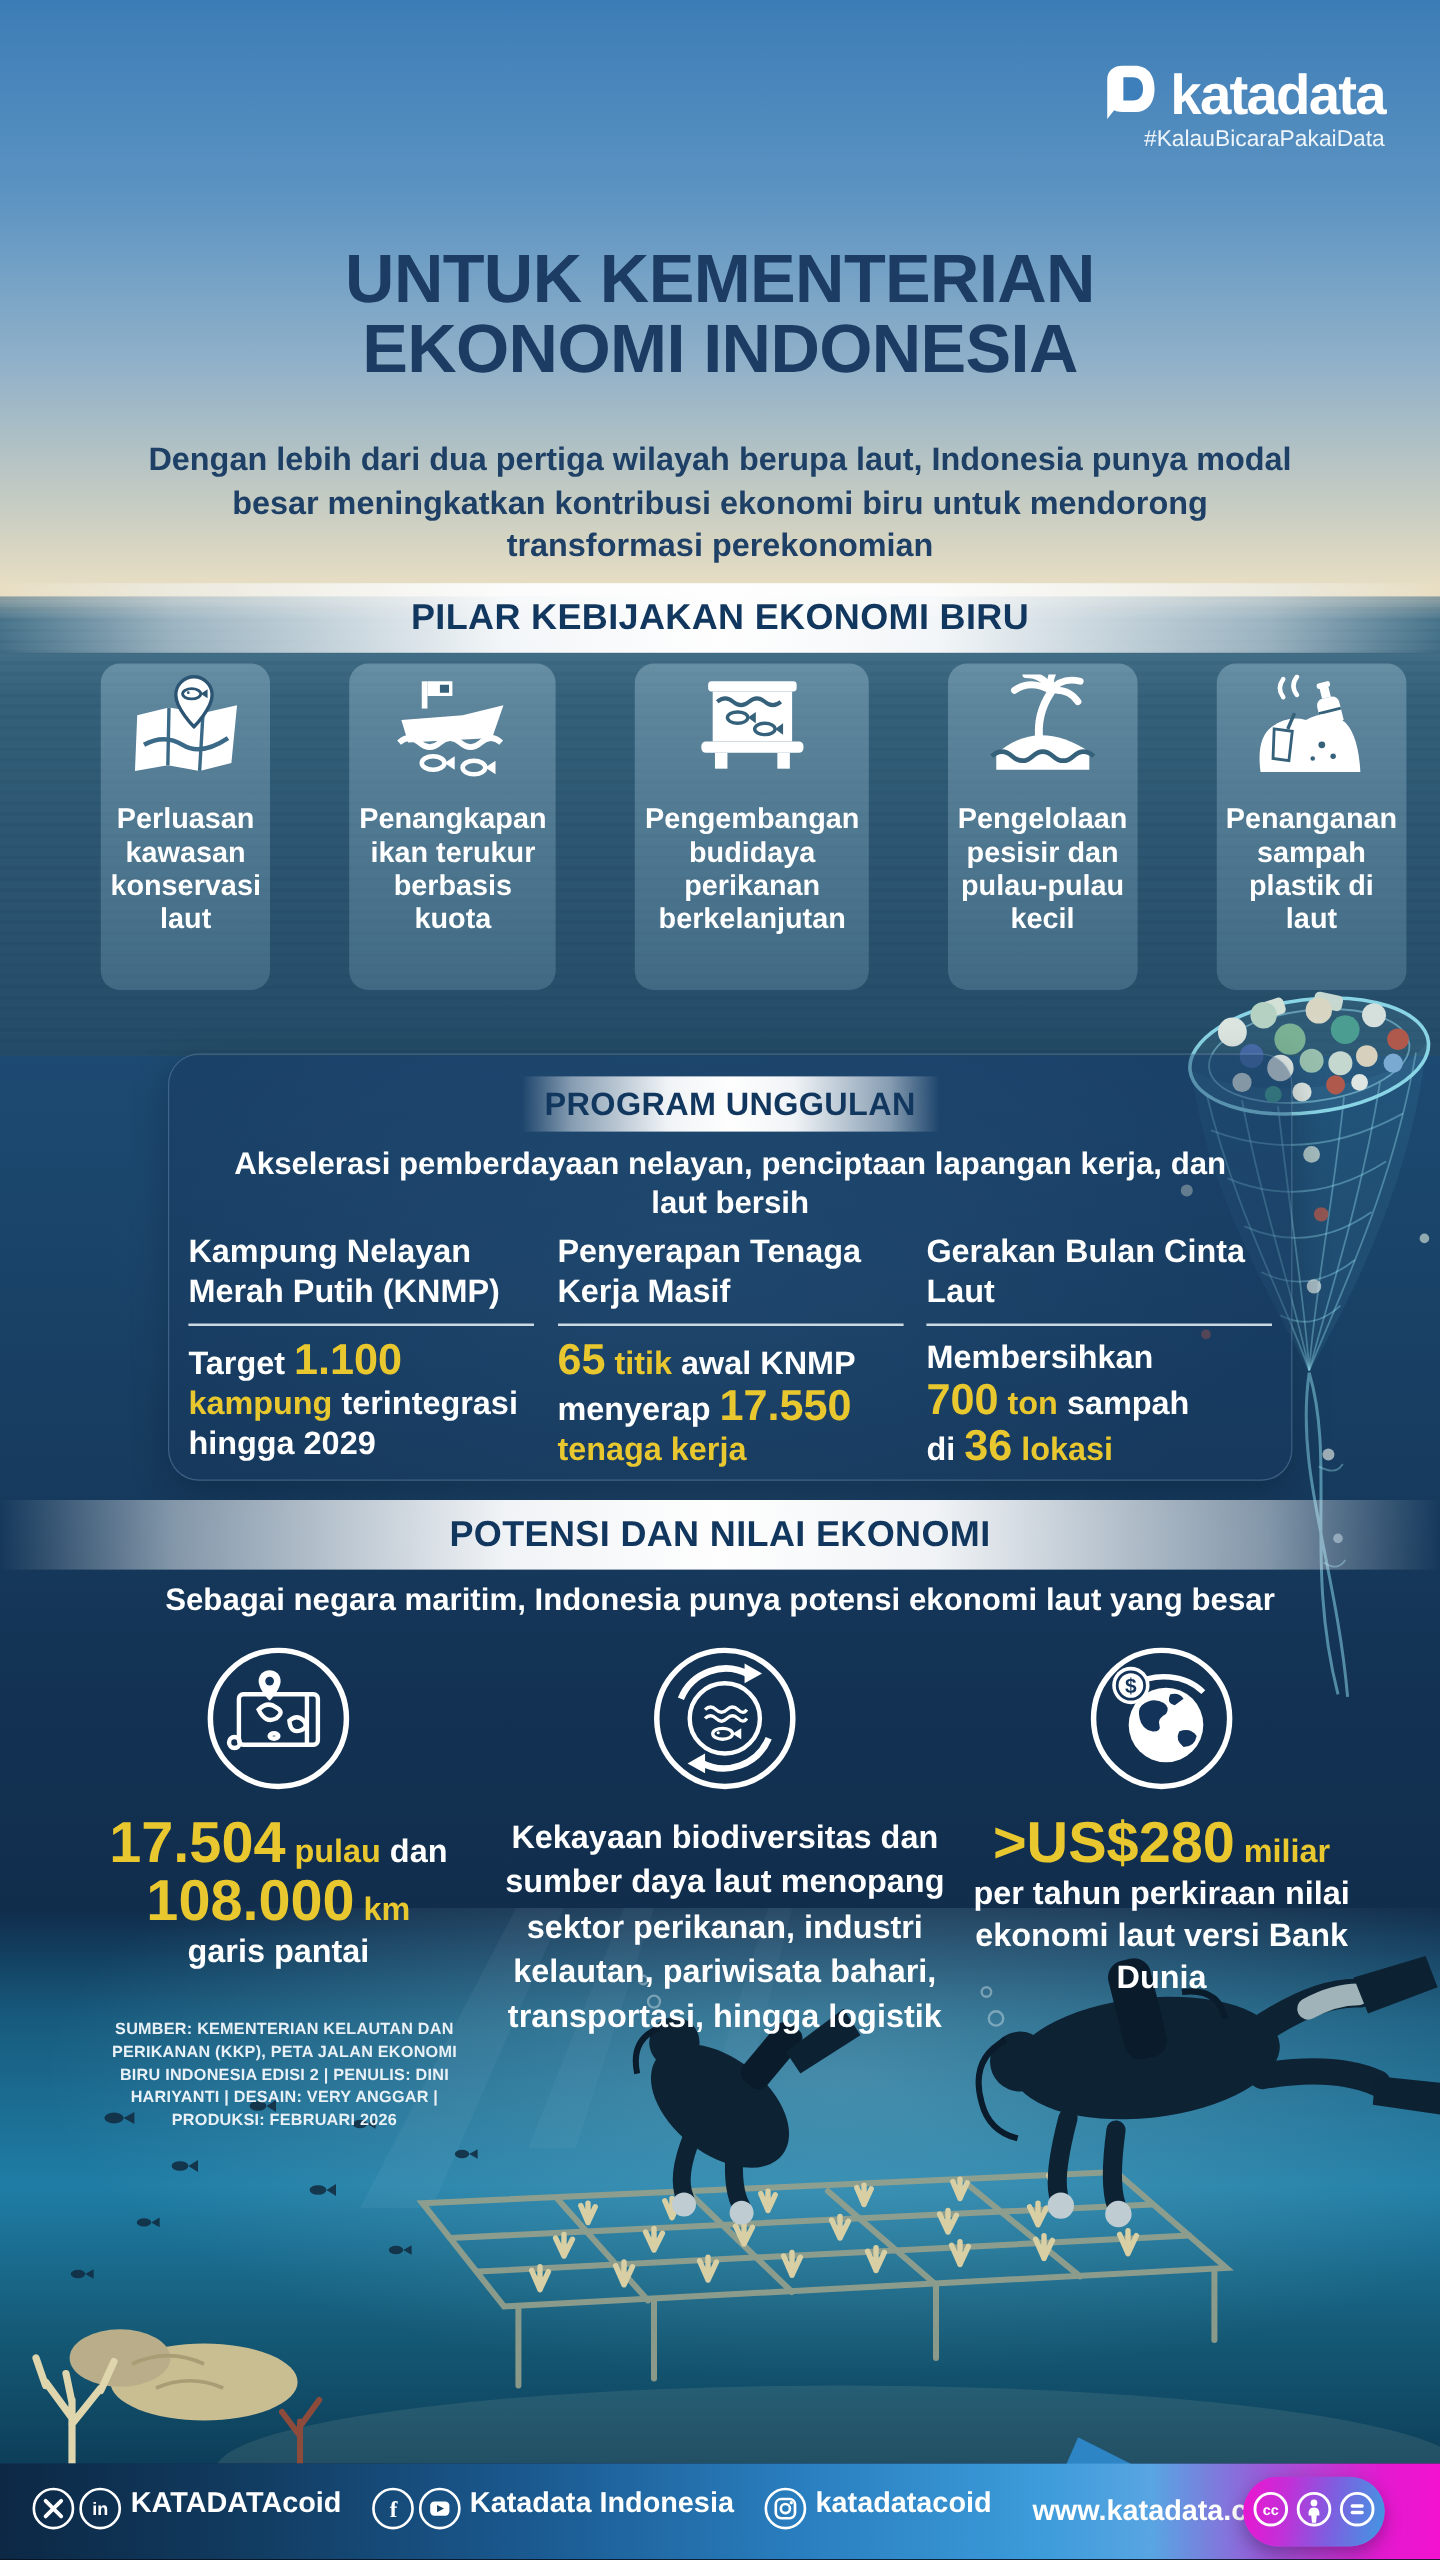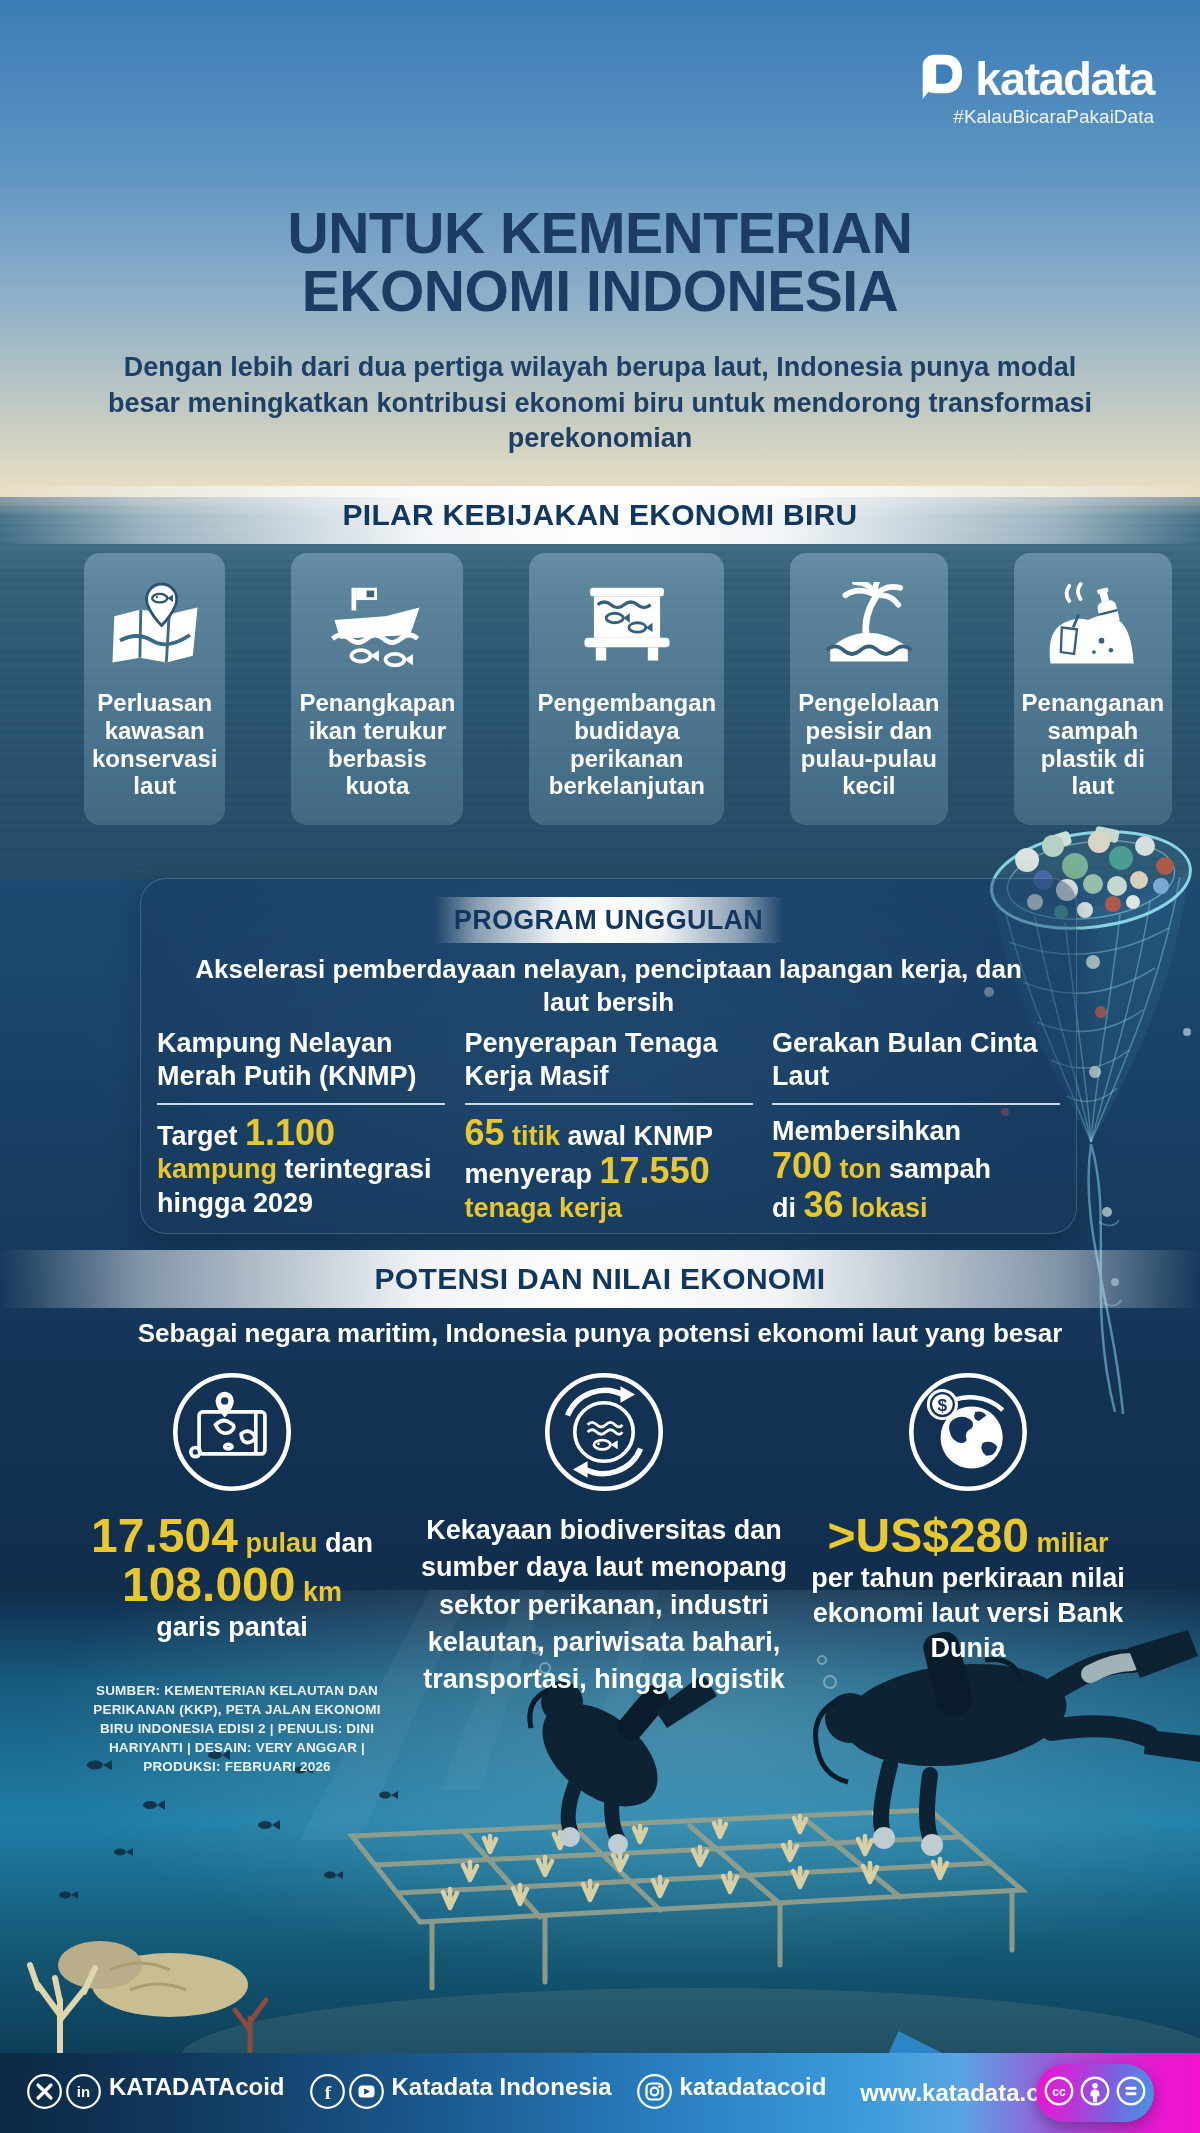--- a/index.html
+++ b/index.html
@@ -28,21 +28,21 @@
   .subtitle{position:absolute;top:350px;left:105px;right:105px;text-align:center;color:#1e4066;
     font-weight:700;font-size:27px;line-height:1.32;z-index:3;}
   
   .banner{position:absolute;left:0;right:0;height:58px;display:flex;align-items:center;justify-content:center;
     color:#12375f;font-weight:800;font-size:30px;letter-spacing:.3px;z-index:3;
     background:linear-gradient(90deg,rgba(240,245,248,0) 0%,rgba(240,245,248,.5) 12%,rgba(252,253,254,.95) 35%,#fefefe 50%,rgba(252,253,254,.95) 65%,rgba(240,245,248,.5) 88%,rgba(240,245,248,0) 100%);}
   .banner-pilar{top:486px;}
   .banner-potensi{top:1250px;}
   
   .cards{position:absolute;top:553px;left:40px;width:1120px;display:flex;gap:22px;z-index:3;}
-  .card{width:206px;height:272px;border-radius:16px;box-sizing:border-box;padding-top:24px;
+  .card{width:206px;height:272px;border-radius:16px;box-sizing:border-box;padding-top:4px;
     background:linear-gradient(180deg,rgba(196,228,242,.30),rgba(170,214,234,.20));
     display:flex;flex-direction:column;align-items:center;margin-left:44px;}
   .card-icon{height:100px;display:flex;align-items:center;justify-content:center;}
   .card-label{margin-top:12px;color:#fff;font-weight:800;font-size:24px;line-height:1.16;text-align:center;padding:0 8px;}
   
   .panel{position:absolute;top:878px;left:140px;width:935px;height:354px;z-index:3;
     background:rgba(24,56,92,.42);border:1px solid rgba(170,210,235,.25);border-radius:26px;
     box-shadow:0 10px 30px rgba(0,10,25,.25);}
   .banner-program{position:absolute;top:18px;left:50%;transform:translateX(-50%);width:348px;height:46px;font-size:27px;}
   .program-intro{position:absolute;top:74px;left:40px;right:40px;margin:0;text-align:center;color:#fff;
@@ -262,21 +262,21 @@
     </span>
     <span class="brand-text">katadata</span>
   </div>
   <div class="hashtag">#KalauBicaraPakaiData</div>
 
   <h1 class="title" style="margin:0;">
     <br>
     <span>UNTUK KEMENTERIAN</span><br>
     <span>EKONOMI INDONESIA</span>
   </h1>
-  <p class="subtitle" style="margin:0;">Dengan lebih dari dua pertiga wilayah berupa laut, Indonesia punya modal besar meningkatkan kontribusi ekonomi biru untuk mendorong transformasi perekonomian</p>
+  <p class="subtitle" style="margin:16px;">Dengan lebih dari dua pertiga wilayah berupa laut, Indonesia punya modal besar meningkatkan kontribusi ekonomi biru untuk mendorong transformasi perekonomian</p>
 
   <div class="banner banner-pilar">
     <span>PILAR KEBIJAKAN EKONOMI BIRU</span>
   </div>
   <div class="cards">
 
     <div class="card">
       <span class="card-icon">
         <svg viewBox="0 0 110 95" width="104" height="90">
           <path d="M12 36 L40 29 L70 34 L100 27 L95 78 L67 85 L39 80 L10 85 Z" fill="#fff"></path>

